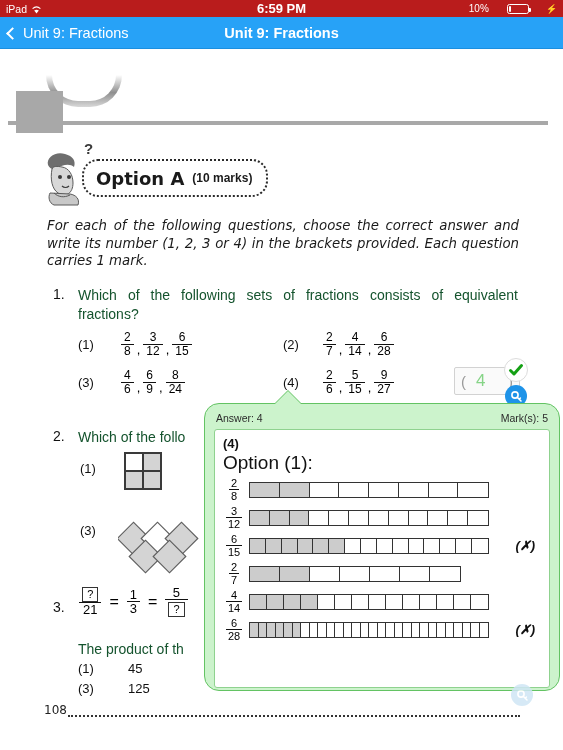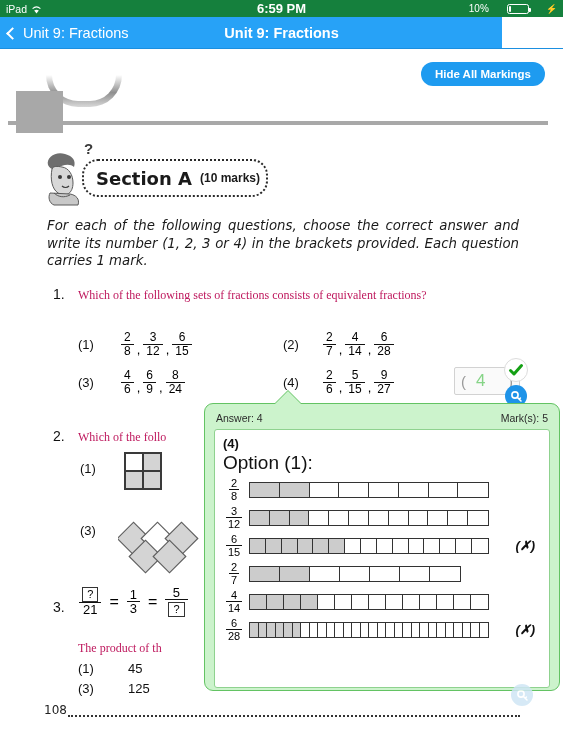--- a/index.html
+++ b/index.html
@@ -7,41 +7,41 @@
     width: 563px; height: 750px;
     font-family: "Liberation Sans", sans-serif;
     background: #ffffff;
     overflow: hidden;
   }
   #app { position: relative; width: 563px; height: 750px; }
 
   
   .statusbar {
     position: absolute; top: 0; left: 0; width: 563px; height: 17px;
-    background: #15803d; color: #ffffff;
+    background: #b91c1c; color: #ffffff;
     font-size: 10.5px; display: flex; align-items: center; text-decoration: underline;
   }
   .sb-left { position: absolute; left: 6px; display: flex; align-items: center; gap: 4px; }
   .sb-center { position: absolute; left: 0; width: 563px; text-align: center; font-weight: bold; font-size: 13px; }
   .sb-right { position: absolute; right: 5px; display: flex; align-items: flex-end; gap: 18px; font-size: 10px; }
   .wifi { display:inline-block; width: 11px; height: 9px; position: relative; }
   .batt {
     width: 22px; height: 10px; border: 1px solid #ffffff; border-radius: 2.5px;
     position: relative; display: inline-block;
   }
   .batt::after {
     content: ""; position: absolute; right: -3.5px; top: 3px;
     width: 2px; height: 4px; background: #ffffff; border-radius: 0 1px 1px 0;
   }
   .batt-fill { position: absolute; left: 1px; top: 1px; bottom: 1px; width: 2px; background: #ffffff; border-radius: 1px; }
   .bolt { font-size: 9px; }
 
   
   .navbar {
-    position: absolute; top: 17px; left: 0; width: 502px; height: 32px;
+    position: absolute; top: 17px; left: 0; width: 563px; height: 32px;
     background: #27a2f7; color: #ffffff;
   }
   .nav-back {
     position: absolute; left: 8px; top: 0; height: 32px;
     display: flex; align-items: center; gap: 5px;
     font-size: 14.5px; color: #ffffff; cursor: pointer;
   }
   .chev {
     width: 9px; height: 9px; border-left: 2.2px solid #fff; border-bottom: 2.2px solid #fff;
     transform: rotate(45deg); display:inline-block; margin-right: 1px;
@@ -91,21 +91,21 @@
   .sec-marks { font-size: 12px; font-weight: bold; color: #1a1a1a; }
 
   
   .instr {
     position: absolute; left: 47px; top: 126px; width: 472px;
     font-style: italic; font-size: 13.3px; line-height: 17.5px; color: #1a1a1a;
     text-align: justify; font-family: "DejaVu Sans", sans-serif;
   }
 
   
-  .q { position: absolute; font-size: 12px; color: #be185d; font-family: Liberation Serif, serif; }
+  .q { position: absolute; font-size: 14px; color: #14532d; font-family: Liberation Sans, sans-serif; }
   .q-num { position: absolute; font-size: 14px; color: #111; }
   .q-text { text-align: justify; line-height: 19px; }
 
   .opt-lbl { position: absolute; font-size: 13px; color: #111; }
 
   
   .frac { display: inline-flex; flex-direction: column; align-items: center; vertical-align: middle;
           font-size: 12px; line-height: 13px; margin: 0 1px; }
   .frac .num { padding: 0 3px; }
   .frac .den { border-top: 1.3px solid #111; padding: 0 3px; }
@@ -141,21 +141,21 @@
   }
   .key-badge-footer {
     position: absolute; left: 511px; top: 684px; width: 22px; height: 22px;
     border-radius: 50%; background: #cfe6f5; display: flex; align-items: center;
     justify-content: center; color: #ffffff; font-size: 12px; opacity: 0.85;
   }
 
   
   .popup {
     position: absolute; left: 204px; top: 403px; width: 356px; height: 288px;
-    background: #ccf3cc; border: 1.6px solid #63c363; border-radius: 9px;
+    background: #ccf3cc; border: 1.6px solid #63c363; border-radius: 15px;
     padding: 8px 9px 9px 9px;
   }
   .popup-arrow {
     position: absolute; left: 275px; top: 391px; width: 0; height: 0;
     border-left: 13px solid transparent; border-right: 13px solid transparent;
     border-bottom: 13px solid #ccf3cc;
     filter: drop-shadow(0 -1px 0 #63c363);
     z-index: 2;
   }
   .popup-head { display: flex; justify-content: space-between; font-size: 10.5px; color: #2b2b2b; padding: 0 2px 5px 2px; }
@@ -212,23 +212,20 @@
 
   <div class="navbar">
     <div class="nav-back">
       <span class="chev"></span>
       <span>Unit 9: Fractions</span>
     </div>
     <div class="nav-title">Unit 9: Fractions</div>
   </div>
   <div class="nav-sep"></div>
 
-  <div class="toolbar">
-    <button class="hide-btn">Hide All Markings</button>
-  </div>
 
   <div class="page">
 
     <div class="deco-line"></div>
     <div class="deco-swoosh"></div>
     <div class="deco-swoosh-inner"></div>
     <div class="deco-block"></div>
 
     <div class="sec-wrap">
       <span class="boy">
@@ -237,21 +234,21 @@
           <path d="M12 20 C10 30 12 40 18 44 C26 49 33 44 33 34 C33 26 29 19 22 18 C17 17 13 17 12 20 Z" fill="#d8d8d8" stroke="#5a5a5a" stroke-width="1"></path>
           <circle cx="20" cy="28" r="2" fill="#3a3a3a"></circle>
           <circle cx="29" cy="28" r="2" fill="#3a3a3a"></circle>
           <path d="M22 37 C24 39 27 39 29 37" stroke="#3a3a3a" stroke-width="1.2" fill="none"></path>
           <path d="M10 44 C8 48 9 54 14 56 L38 56 C40 50 36 46 30 45 Z" fill="#c8c8c8" stroke="#5a5a5a" stroke-width="1"></path>
           <path d="M14 44 C18 48 24 49 30 46" stroke="#5a5a5a" stroke-width="1" fill="none"></path>
         </svg>
       </span>
       <span class="qmark">?</span>
       <div class="sec-bubble">
-        <span class="sec-title">Section A</span>
+        <span class="sec-title">Option A</span>
         <span class="sec-marks">(10 marks)</span>
       </div>
     </div>
 
     <div class="instr">For each of the following questions, choose the correct answer and write its number (1, 2, 3 or 4) in the brackets provided. Each question carries 1 mark.</div>
 
     <div class="q-num" style="left:53px; top:195px;">1.</div>
     <div class="q q-text" style="left:78px; top:195px; width:440px;">Which of the following sets of fractions consists of equivalent fractions?</div>
 
     <div class="opt-lbl" style="left:78px; top:246px;">(1)</div>

